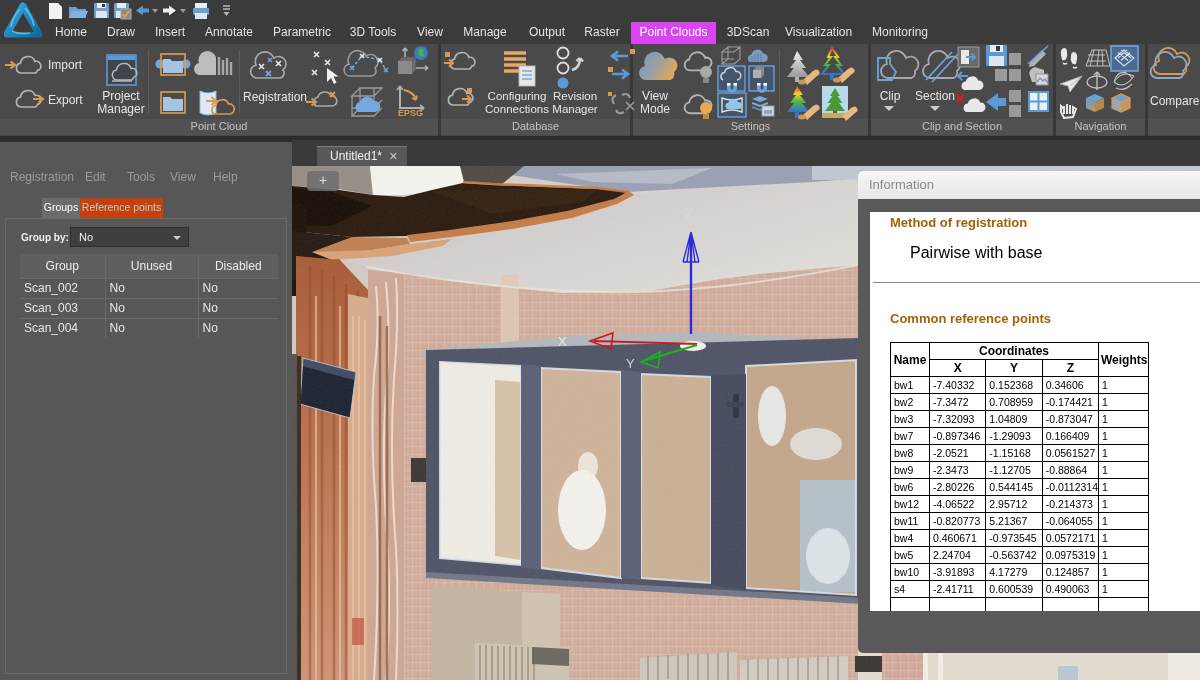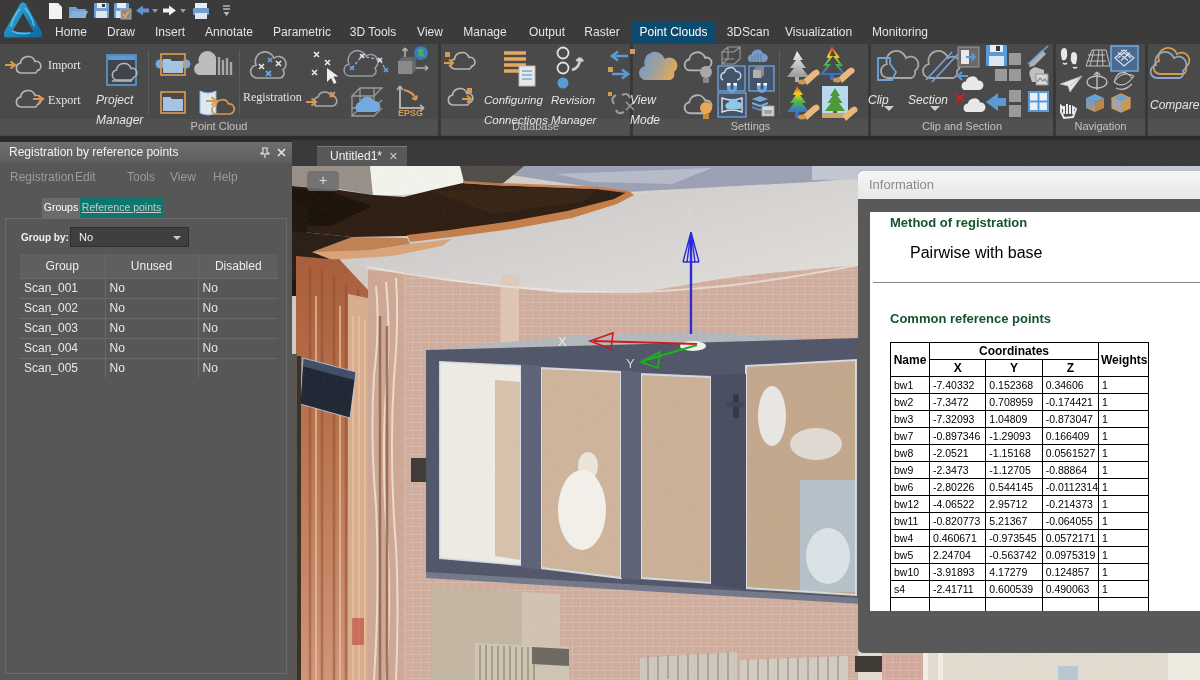--- a/index.html
+++ b/index.html
@@ -4,29 +4,29 @@
 <style>
   * { margin:0; padding:0; box-sizing:border-box; }
   html,body { width:1200px; height:680px; overflow:hidden; background:#474747;
     font-family:"Liberation Sans", sans-serif; }
   .abs { position:absolute; }
   #stage { position:relative; width:1200px; height:512px; }
 
   
   #topbar { position:absolute; left:0; top:0; width:1200px; height:44px; background:#3b3b3b; }
   .tab { position:absolute; top:22px; height:22px; line-height:21px; font-size:12px; color:#e4e4e4; text-align:center; }
-  .tabsel { background:#0c4a6e; color:#fff; }
+  .tabsel { background:#d946ef; color:#fff; }
 
   
   #ribbon { position:absolute; left:0; top:44px; width:1200px; height:92px; background:#4a4a4a; }
   .gsep { position:absolute; top:0; width:3px; height:92px; background:#383838; }
   .glabel { position:absolute; top:75px; height:16px; font-size:11px; color:#c2c2c2; text-align:center; line-height:15px; }
   .glband { position:absolute; top:75px; height:16px; background:#515151; }
-  .rtext { position:absolute; font-size:12px; color:#e6e6e6;font-family:Liberation Serif, serif; }
-  .rtext2 { position:absolute; font-size:12px; color:#e6e6e6; text-align:left; line-height:20px;font-style:italic; }
+  .rtext { position:absolute; font-size:12px; color:#e6e6e6; }
+  .rtext2 { position:absolute; font-size:12px; color:#e6e6e6; text-align:center; line-height:13px; }
   #ribbonbottom { position:absolute; left:0; top:136px; width:1200px; height:6px; background:#2c2c2c; }
 
   
   #lpanel { position:absolute; left:0; top:142px; width:292px; height:538px; background:#575757; }
   #lptitle { position:absolute; left:0; top:0; width:292px; height:21px;
      background:linear-gradient(#6e6e6e,#5e5e5e); color:#f2f2f2; font-size:12px; line-height:20px; padding-left:9px; }
   #lpmenu { position:absolute; left:0; top:26px; width:292px; height:18px; color:#9b9b9b; font-size:12px; }
   #lpmenu span { position:absolute; top:2px; }
   .lptab { position:absolute; top:56px; height:20px; font-size:10.5px; line-height:19px; text-align:center; white-space:nowrap; overflow:hidden;margin-left:28px; }
   #lpframe { position:absolute; left:5px; top:76px; width:282px; height:456px; border:1px solid #6a6a6a; }
@@ -47,21 +47,21 @@
   #vtabbar { position:absolute; left:292px; top:140px; width:908px; height:26px; background:#3a3a3a; }
   #vtab { position:absolute; left:25px; top:6px; width:90px; height:20px; background:#585858; border-top:1px solid #7a7a7a; color:#f0f0f0; font-size:12px; line-height:19px; padding-left:13px; }
   #vtab .x { position:absolute; right:9px; top:0px; color:#cccccc; font-size:11px; }
   #scene { position:absolute; left:292px; top:166px; width:908px; height:514px; }
   #plusbtn { position:absolute; left:307px; top:171px; width:32px; height:20px; background:rgba(110,110,110,.85); border-radius:4px; color:#dddddd; font-size:14px; text-align:center; line-height:18px; }
 
   
   #iwin { position:absolute; left:858px; top:170px; width:342px; height:483px; background:#595959; border-radius:5px 0 0 5px; }
   #iwtitle { position:absolute; left:0; top:0; width:342px; height:29px; background:linear-gradient(#f6f6f6,#e7e7e7); border-radius:5px 0 0 0; border-top:1px solid #b9c2cc; color:#8a8a8a; font-size:13px; line-height:27px; padding-left:11px; }
   #idoc { position:absolute; left:12px; top:42px; width:330px; height:399px; background:#ffffff; overflow:hidden; color:#000; }
-  #idoc .h { font-weight:bold; font-size:13px; color:#14532d; }
+  #idoc .h { font-weight:bold; font-size:13px; color:#a16207; }
   table.coords { border-collapse:collapse; font-size:10.5px; margin-left:20px; margin-top:16px; table-layout:fixed; width:259px; }
   table.coords th, table.coords td { border:1px solid #000; padding:0 0 0 3px; text-align:left; height:17px; overflow:hidden; }
   table.coords th { text-align:center; font-size:12px; padding:0 2px; }
 </style>
 </head>
 <body>
 <div id="stage">
 
   <div id="topbar">
     <svg class="abs" style="left:4px;top:2px" width="38" height="40" viewBox="0 0 38 40">
@@ -406,72 +406,54 @@
     <div class="rtext2" style="left:868px;top:46px;width:44px">Clip</div>
     <div class="rtext2" style="left:908px;top:46px;width:54px">Section</div>
     <div class="rtext2" style="left:1150px;top:51px;width:48px">Compare</div>
     <div class="abs" style="left:884px;top:62px;width:0;height:0;border-left:5px solid transparent;border-right:5px solid transparent;border-top:5px solid #cccccc"></div>
     <div class="abs" style="left:930px;top:62px;width:0;height:0;border-left:5px solid transparent;border-right:5px solid transparent;border-top:5px solid #cccccc"></div>
   </div>
   <div id="ribbonbottom"></div>
 
   <div style="position:absolute;left:0;top:140px;width:292px;height:2px;background:#2c2c2c"></div>
   <div id="lpanel">
-    <div id="lptitle">Registration by reference points
-      <svg class="abs" style="right:22px;top:5px" width="10" height="11" viewBox="0 0 10 11">
-          <path d="M2 1 h6 M3 1 v5 h-2 l0 1 h8 l0 -1 h-2 v-5 M5 7 v4" stroke="#dddddd" stroke-width="1.2" fill="none"></path>
-        </svg>
-      <svg class="abs" style="right:6px;top:6px" width="9" height="9" viewBox="0 0 9 9">
-          <path d="M1 1 L8 8 M8 1 L1 8" stroke="#e8e8e8" stroke-width="1.5"></path>
-        </svg>
-    </div>
     <div id="lpmenu">
       <span style="left:10px">Registration</span>
-      <span style="left:75px">Edit</span>
+      <span style="left:85px">Edit</span>
       <span style="left:127px">Tools</span>
       <span style="left:170px">View</span>
       <span style="left:213px">Help</span>
     </div>
     <div class="lptab" style="left:14px;width:38px;background:#6b6b6b;color:#ffffff;">Groups</div>
-    <div class="lptab" style="left:52px;width:83px;background:#0f766e;color:#c9c9c9;text-decoration:underline;">Reference points</div>
+    <div class="lptab" style="left:52px;width:83px;background:#c2410c;color:#c9c9c9;">Reference points</div>
     <div id="lpframe"></div>
     <div id="groupby">Group by:</div>
     <div id="gdrop">
         <span>No</span>
         <div class="arr"></div>
       </div>
     <table class="scans">
       <tbody>
           <tr>
             <th style="width:85px">Group</th>
             <th style="width:93px">Unused</th>
             <th style="width:80px">Disabled</th>
           </tr>
       <tr>
-            <td class="c1">Scan_001</td>
-            <td class="c2">No</td>
-            <td class="c3">No</td>
-          </tr>
-      <tr>
             <td class="c1">Scan_002</td>
             <td class="c2">No</td>
             <td class="c3">No</td>
           </tr>
       <tr>
             <td class="c1">Scan_003</td>
             <td class="c2">No</td>
             <td class="c3">No</td>
           </tr>
       <tr>
             <td class="c1">Scan_004</td>
-            <td class="c2">No</td>
-            <td class="c3">No</td>
-          </tr>
-      <tr>
-            <td class="c1">Scan_005</td>
             <td class="c2">No</td>
             <td class="c3">No</td>
           </tr>
     </tbody>
       </table>
   </div>
 
   <div id="vtabbar">
     <div id="vtab">Untitled1*<span class="x">✕</span></div>
   </div>

